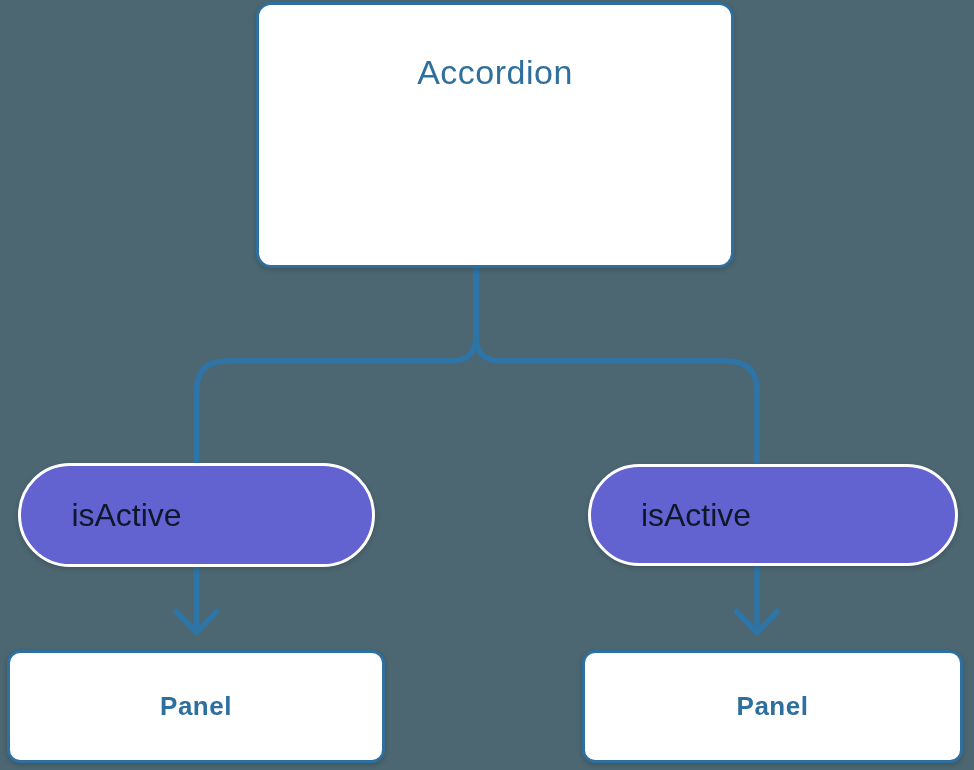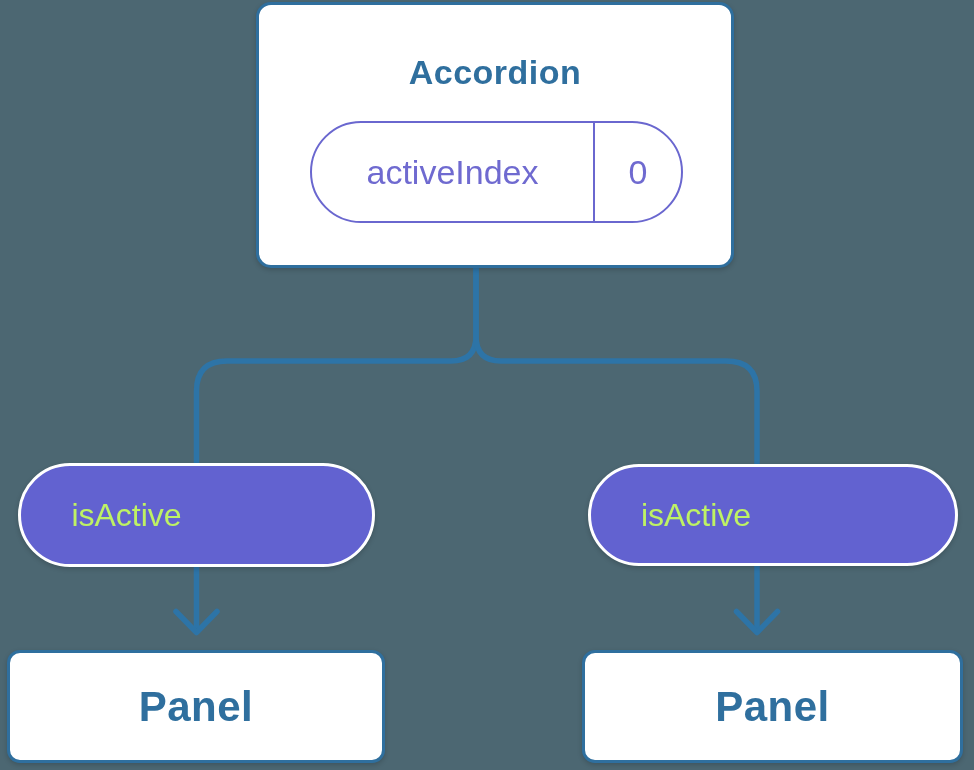--- a/index.html
+++ b/index.html
@@ -48,21 +48,21 @@
     width: 478px; height: 266px;
     border-radius: 15px;
   }
   .card-title {
     position: absolute;
     left: 0; right: 0;
     top: 48px;
     text-align: center;
     color: #2f6f9e;
     font-size: 34px;
-    font-weight: 700;
+    font-weight: 400;
     letter-spacing: 0.5px;
   }
   .pill {
     box-sizing: border-box;
     display: flex;
     align-items: stretch;
     z-index: 2;
   }
   .outline-pill {
     position: absolute;
@@ -93,21 +93,21 @@
     position: absolute;
     background: #6262d0;
     border: 3px solid #ffffff;
     border-radius: 53px;
     box-shadow: 0 2px 5px rgba(0,0,0,0.18);
   }
   .solid-pill .pill-name {
     display: flex;
     align-items: center;
     justify-content: center;
-    color: #bef264;
+    color: #0f172a;
     font-size: 32px;
   }
   .solid-pill .pill-value {
     flex: 1;
     display: flex;
     align-items: center;
     justify-content: center;
     border-left: 3px solid #ffffff;
     color: #ffffff;
     font-size: 32px;
@@ -121,21 +121,21 @@
     left: 588px; top: 464px;
     width: 370px; height: 102px;
   }
   .pill-false .pill-name { width: 210px; }
   .panel-card {
     border-radius: 13px;
     display: flex;
     align-items: center;
     justify-content: center;
     color: #2f6f9e;
-    font-size: 42px;
+    font-size: 26px;
     font-weight: 600;
     letter-spacing: 0.5px;
   }
   .panel-left {
     left: 7px; top: 650px;
     width: 378px; height: 113px;
   }
   .panel-right {
     left: 582px; top: 650px;
     width: 381px; height: 113px;
@@ -148,24 +148,20 @@
 
   <svg class="connectors" width="974" height="770" viewBox="0 0 974 770" aria-hidden="true">
     <path class="link" d="M476 266 L476 336 Q476 361 451 361 L227 361 Q196.5 361 196.5 391 L196.5 626"></path>
     <path class="link" d="M476 266 L476 336 Q476 361 501 361 L726 361 Q757 361 757 391 L757 626"></path>
     <path class="arrow" d="M176 611.5 L196.5 632.5 L217 611.5"></path>
     <path class="arrow" d="M736.5 611.5 L757 632.5 L777.5 611.5"></path>
   </svg>
 
   <div class="card root-card">
     <div class="card-title">Accordion</div>
-    <div class="pill outline-pill">
-      <div class="pill-name">activeIndex</div>
-      <div class="pill-value">0</div>
-    </div>
   </div>
 
   <div class="pill solid-pill pill-true">
     <div class="pill-name">isActive</div>
   </div>
 
   <div class="pill solid-pill pill-false">
     <div class="pill-name">isActive</div>
   </div>
 

